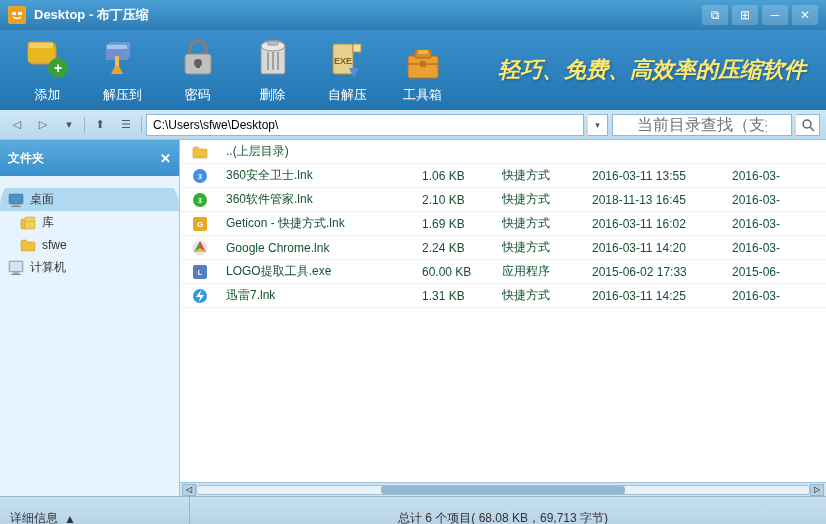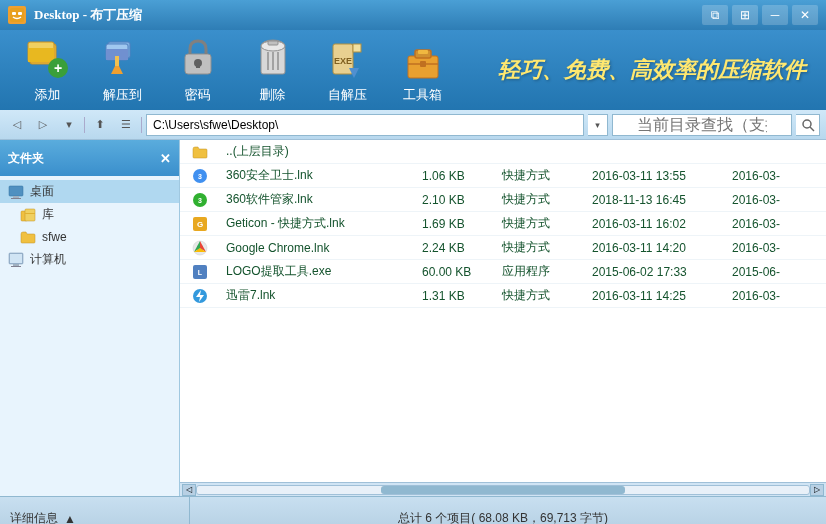--- a/index.html
+++ b/index.html
@@ -35,21 +35,20 @@
       display: flex;
       align-items: center;
       justify-content: center;
       font-size: 10px;
       color: white;
       font-weight: bold;
     }
     .title-bar-text {
       font-size: 13px;
       font-weight: bold;
-      font-family: Liberation Serif, serif;
     }
     .title-bar-controls {
       display: flex;
       gap: 4px;
     }
     .title-btn {
       width: 26px;
       height: 20px;
       border: none;
       background: rgba(255,255,255,0.2);
@@ -193,21 +192,22 @@
       justify-content: space-between;
     }
     .sidebar-close {
       cursor: pointer;
       font-size: 13px;
       line-height: 1;
     }
     .sidebar-items {
       flex: 1;
       overflow-y: auto;
-      padding: 4px 0;
+      padding: 12px 0;
+      border-radius: 29px;
     }
     .sidebar-item {
       display: flex;
       align-items: center;
       padding: 3px 8px;
       cursor: pointer;
       gap: 6px;
       color: #333;
       font-size: 12px;
     }

